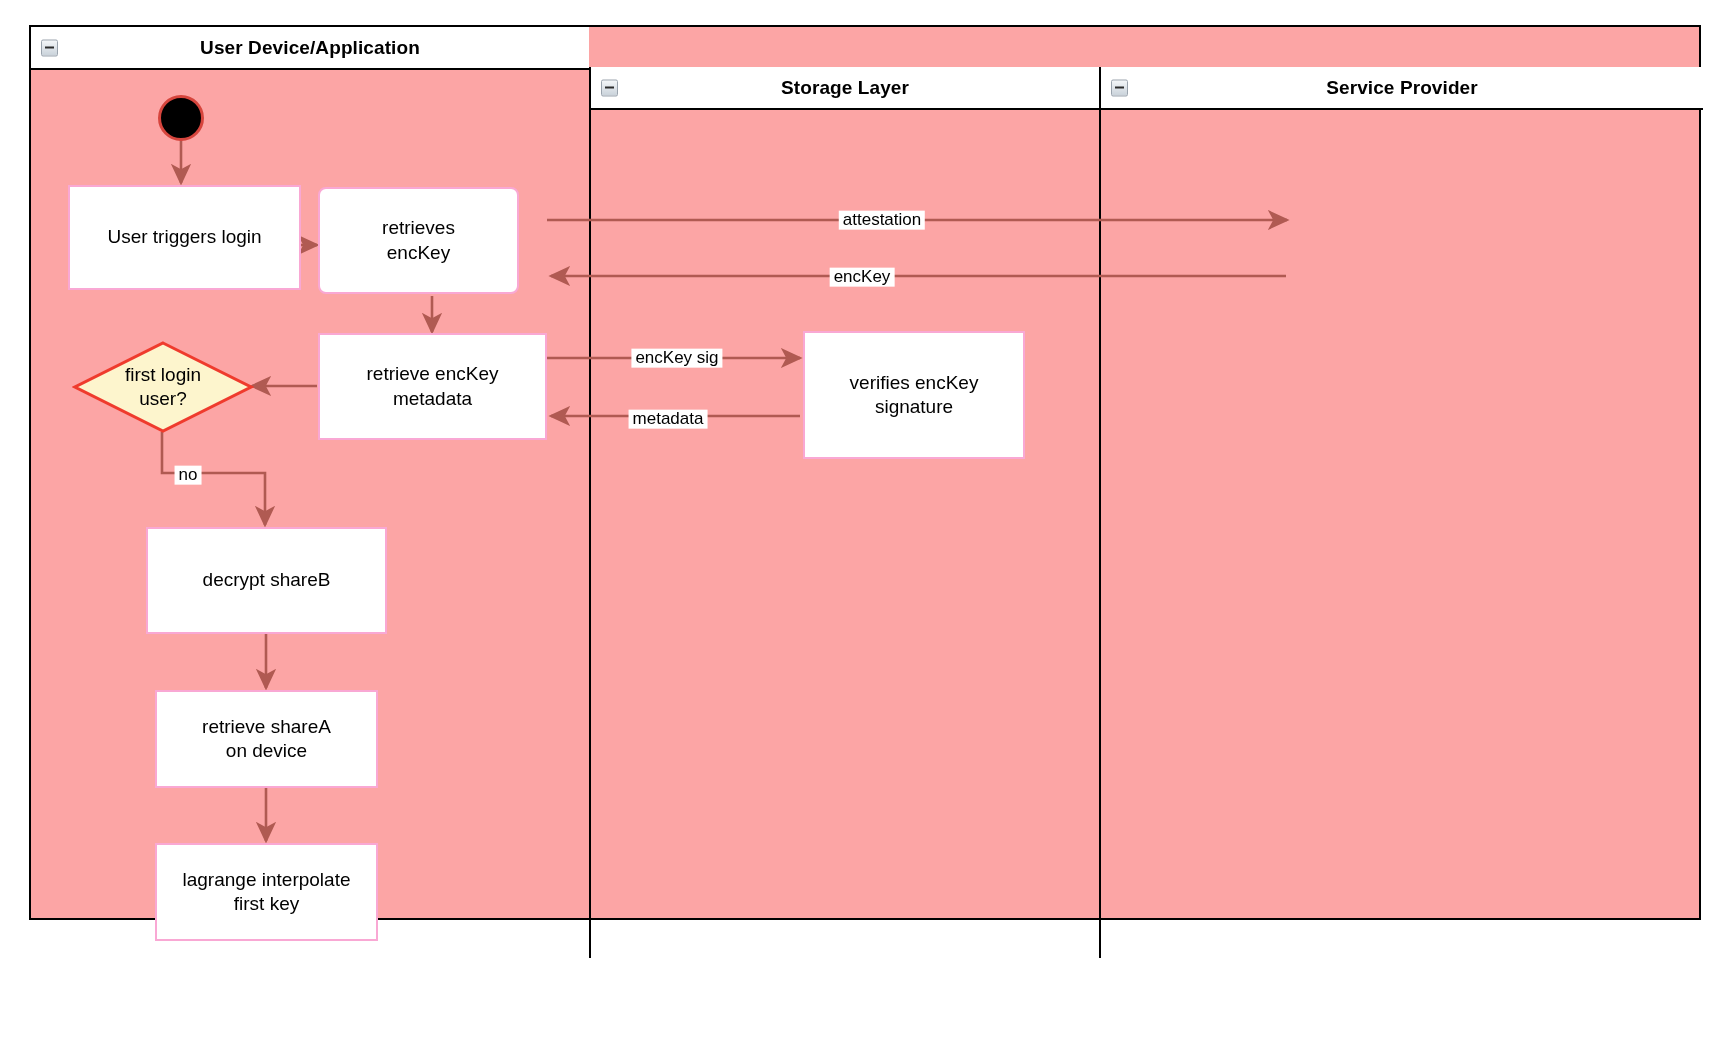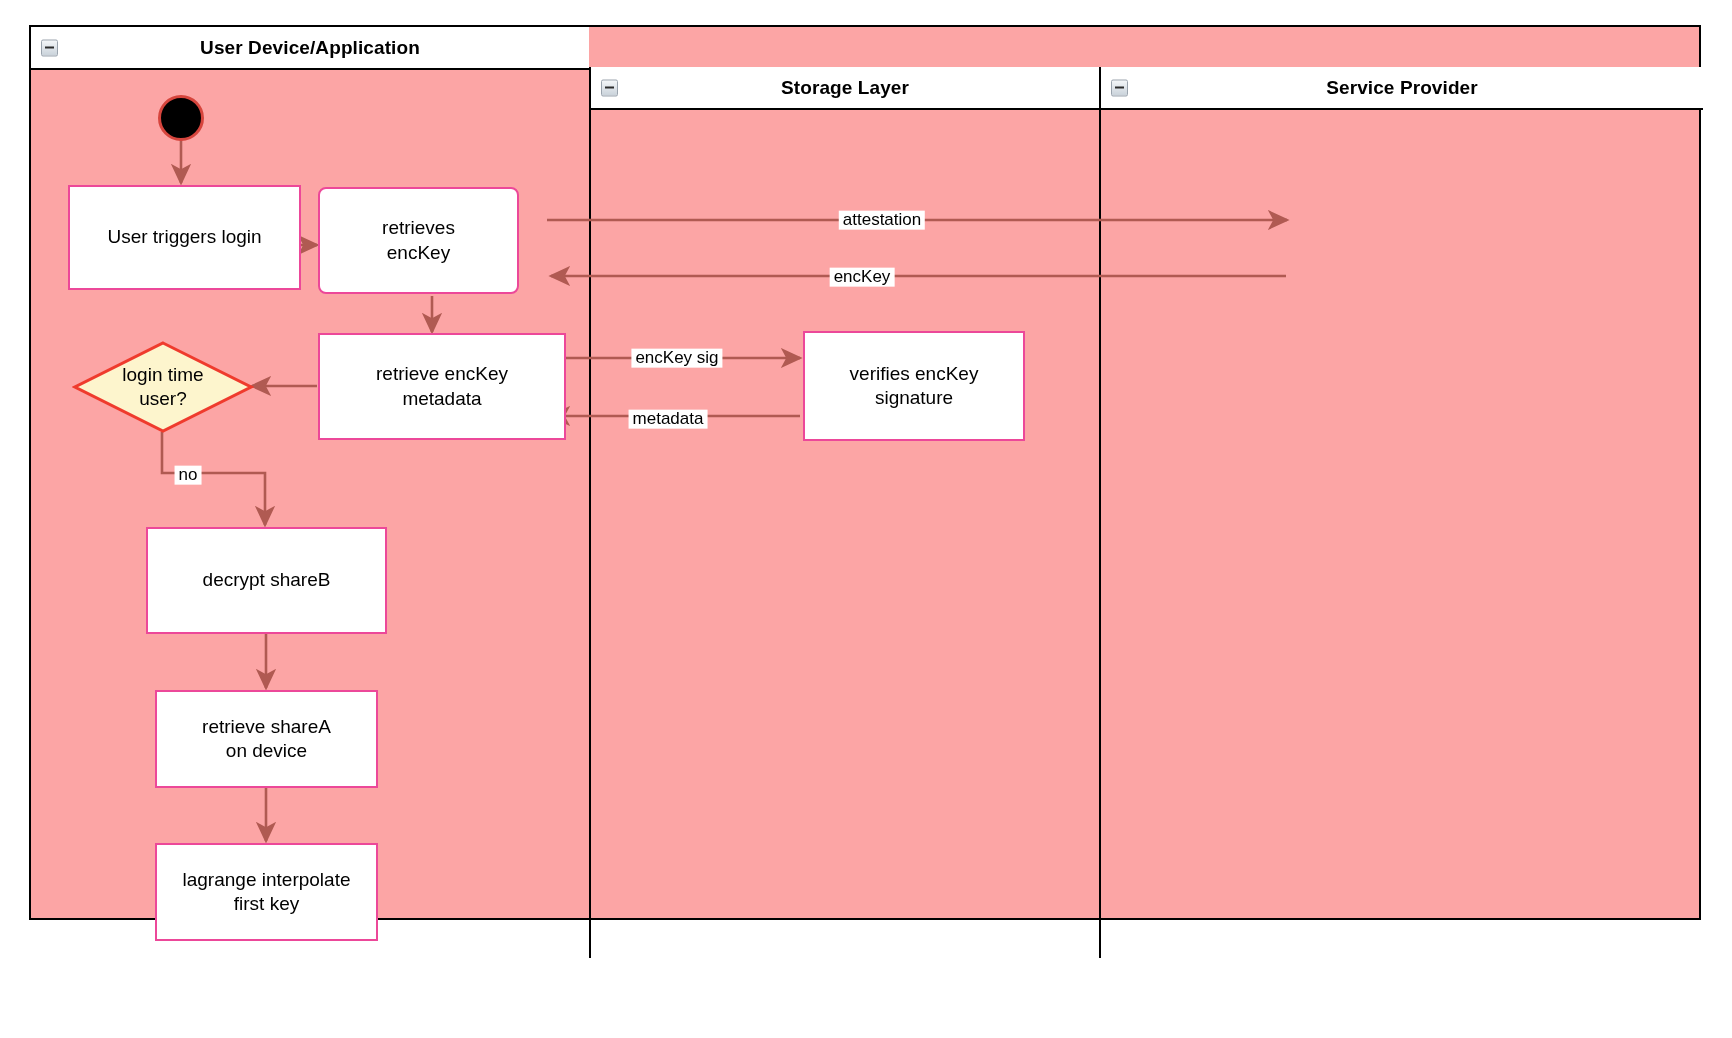--- a/index.html
+++ b/index.html
@@ -77,21 +77,21 @@
     width: 9px;
     height: 2px;
     background: #2b2b2b;
   }
 
   
   .node {
     position: absolute;
     box-sizing: border-box;
     background: #ffffff;
-    border: 2px solid #ec4899;
+    border: 2px solid #f9a8d4;
     display: flex;
     align-items: center;
     justify-content: center;
     text-align: center;
     font-size: 19px;
     color: #000000;
     line-height: 1.28;
     z-index: 5;
   }
   .node span { display: block; padding: 0 6px; }
@@ -224,34 +224,34 @@
     <span>User triggers login</span>
   </div>
 
   <div class="node" style="left:318px; top:187px; width:201px; height:107px;border-radius:8px;">
     <span>
       <span>retrieves</span>
       <span>encKey</span>
     </span>
   </div>
 
-  <div class="node" style="left:318px; top:333px; width:248px; height:107px;">
+  <div class="node" style="left:318px; top:333px; width:229px; height:107px;">
     <span>
       <span>retrieve encKey</span>
       <span>metadata</span>
     </span>
   </div>
 
   <div class="decision" style="left:72px; top:340px; width:182px; height:94px;">
     <svg width="182" height="94" viewBox="0 0 182 94" style="position:absolute; left:0; top:0;">
       <polygon points="91,3 179,47 91,91 3,47" fill="#fdf5cd" stroke="#ef3b2d" stroke-width="3"></polygon>
     </svg>
     <div class="dlabel">
       <div>
-        <span>login time</span><br>
+        <span>first login</span><br>
         <span>user?</span>
       </div>
     </div>
   </div>
 
   <div class="node" style="left:146px; top:527px; width:241px; height:107px;">
     <span>decrypt shareB</span>
   </div>
 
   <div class="node" style="left:155px; top:690px; width:223px; height:98px;">
@@ -261,21 +261,21 @@
     </span>
   </div>
 
   <div class="node" style="left:155px; top:843px; width:223px; height:98px;">
     <span>
       <span>lagrange interpolate</span>
       <span>first key</span>
     </span>
   </div>
 
-  <div class="node" style="left:803px; top:331px; width:222px; height:110px;">
+  <div class="node" style="left:803px; top:331px; width:222px; height:128px;">
     <span>
       <span>verifies encKey</span>
       <span>signature</span>
     </span>
   </div>
 
 
 </div>
 
 </body></html>

